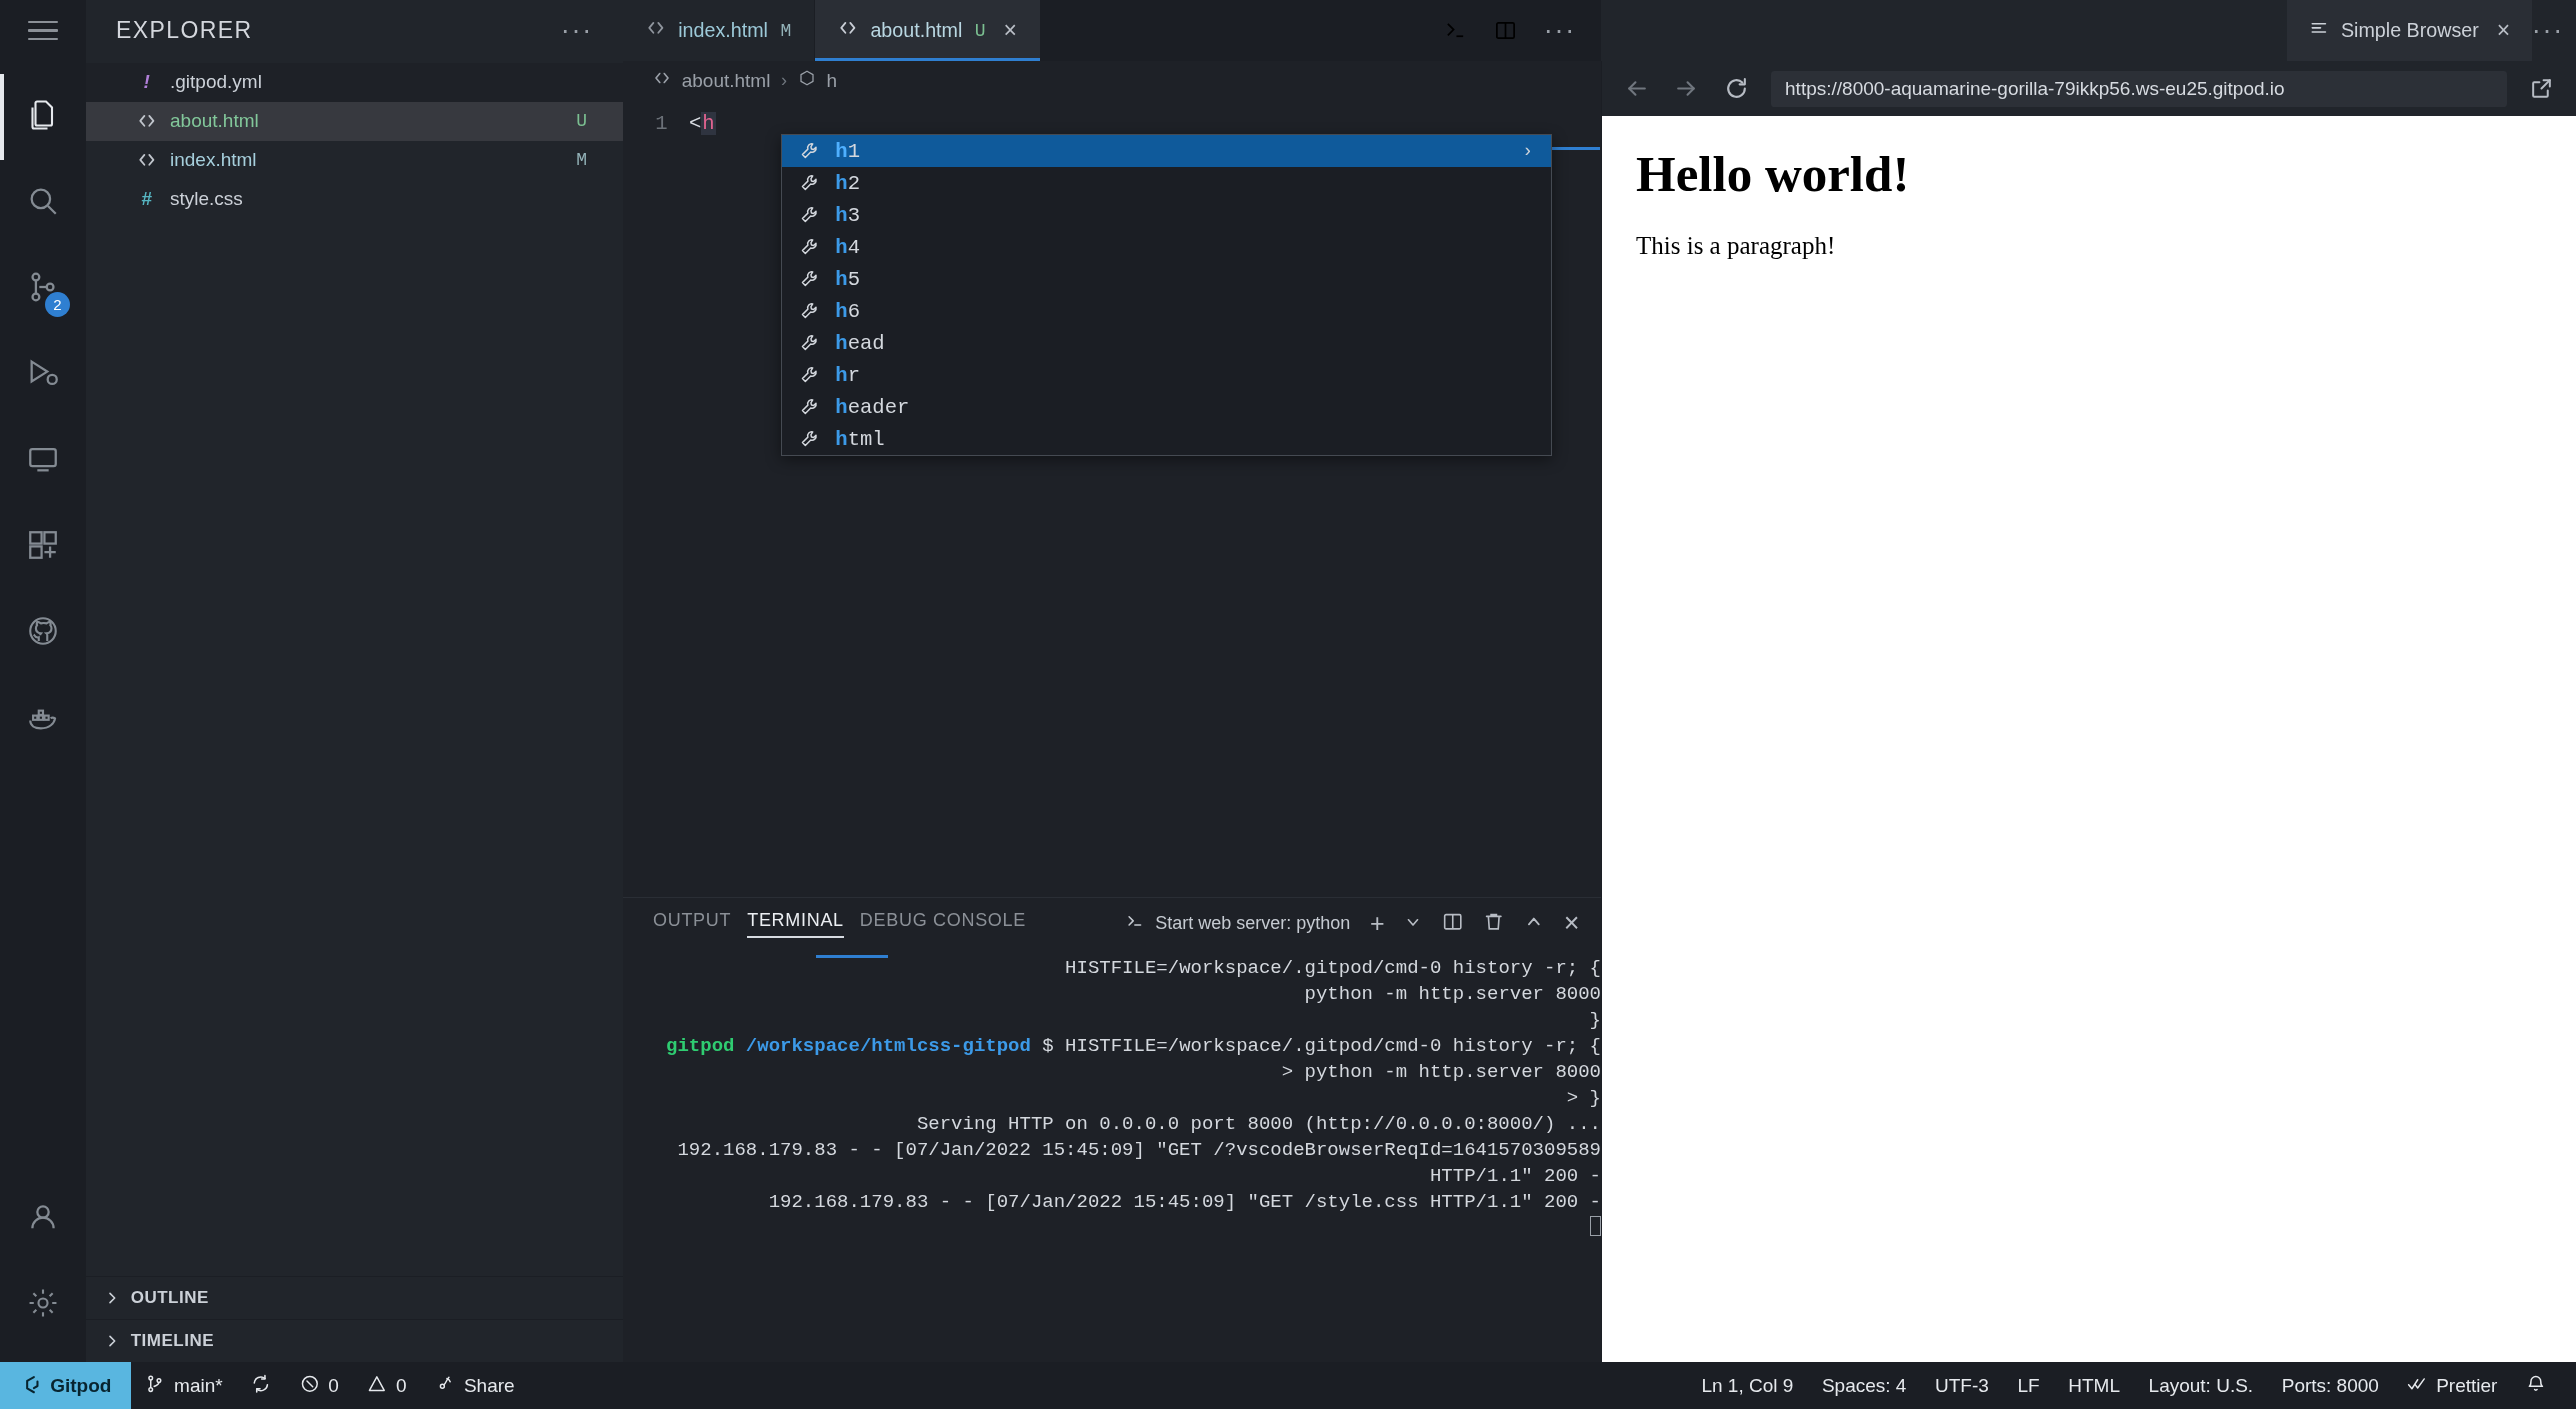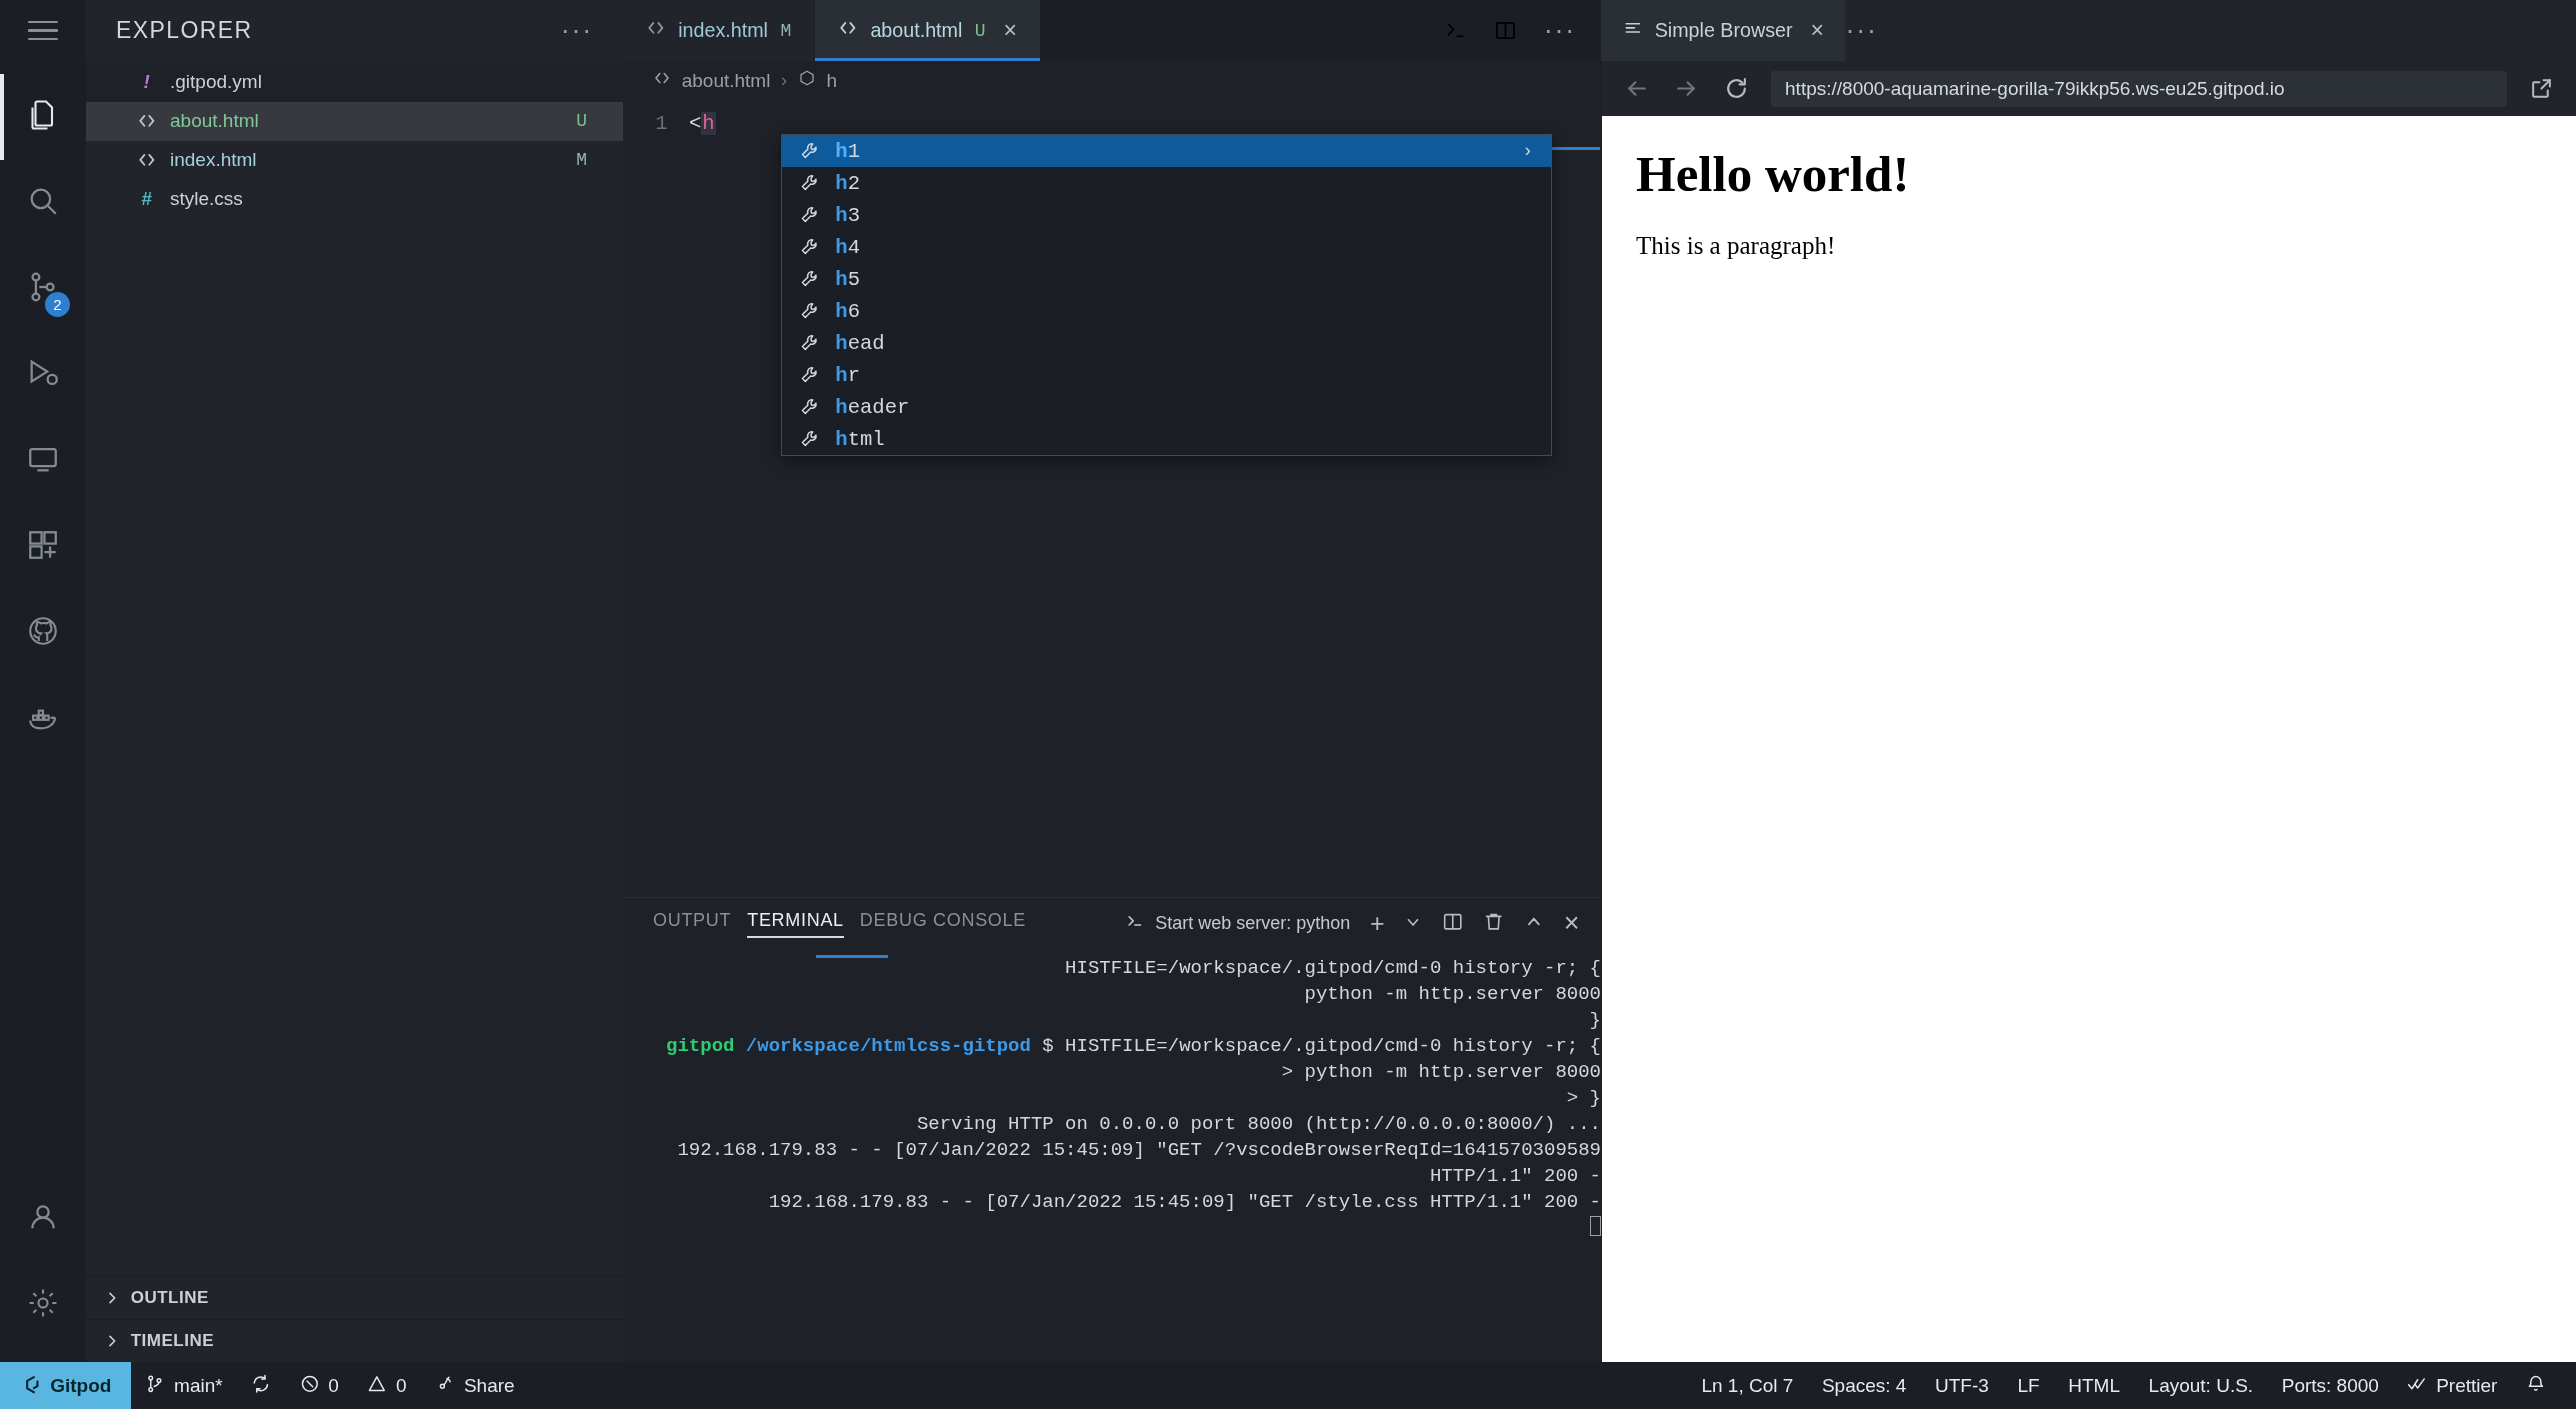--- a/index.html
+++ b/index.html
@@ -49,21 +49,21 @@
   .tab-close { color: #b9bec6; font-size: 23px; margin-left: 5.4px; line-height: 1; }
 
   .tabs-spacer { flex: 1; background: #1b1e24; }
   .tabs-actions {
     display:flex; align-items:center; gap: 27px; padding: 0 25px; background:#1b1e24;
   }
   .tabs-actions svg { display:block; }
 
   .browser-title-cell {
     width: 975px; background:#21252b; display:flex; align-items:center;
-    justify-content: flex-start; padding: 0 31px 0 0;
+    justify-content: flex-end; padding: 0 12px 0 0;
   }
   .browser-tab {
     display:flex; align-items:center; gap: 12.5px; padding: 0 21.5px; height:100%;
     background:#2a2e35; font-size: 19.7px; color:#ccd1d8;
   }
   .browser-tab::after { content:''; position:absolute; }
 
   
   .mid-row { display: flex; flex: 1; min-height: 0; }
 
@@ -690,21 +690,21 @@
         <svg width="19.7" height="19.7" viewBox="0 0 24 24" stroke="#e6e9ed" stroke-width="1.8" stroke-linecap="round">
             <circle cx="9" cy="15" r="2.4"></circle>
             <path d="M11 13c3-3 3-6 6-9"></path>
             <path d="M14.5 5.5a6 6 0 0 1 4 4"></path>
           </svg>
       </span>
       <span>Share</span>
     </div>
 
     <div class="sb-right">
-      <span class="sb-item">Ln 1, Col 7</span>
+      <span class="sb-item">Ln 1, Col 9</span>
       <span class="sb-item">Spaces: 4</span>
       <span class="sb-item">UTF-3</span>
       <span class="sb-item">LF</span>
       <span class="sb-item">HTML</span>
       <span class="sb-item">Layout: U.S.</span>
       <span class="sb-item">Ports: 8000</span>
       <span class="sb-item">
         <span>
           <svg width="19.7" height="19.7" viewBox="0 0 24 24" stroke="#e6e9ed" stroke-width="1.8" stroke-linecap="round" stroke-linejoin="round">
               <polyline points="2,13 6,18 13,7"></polyline>

